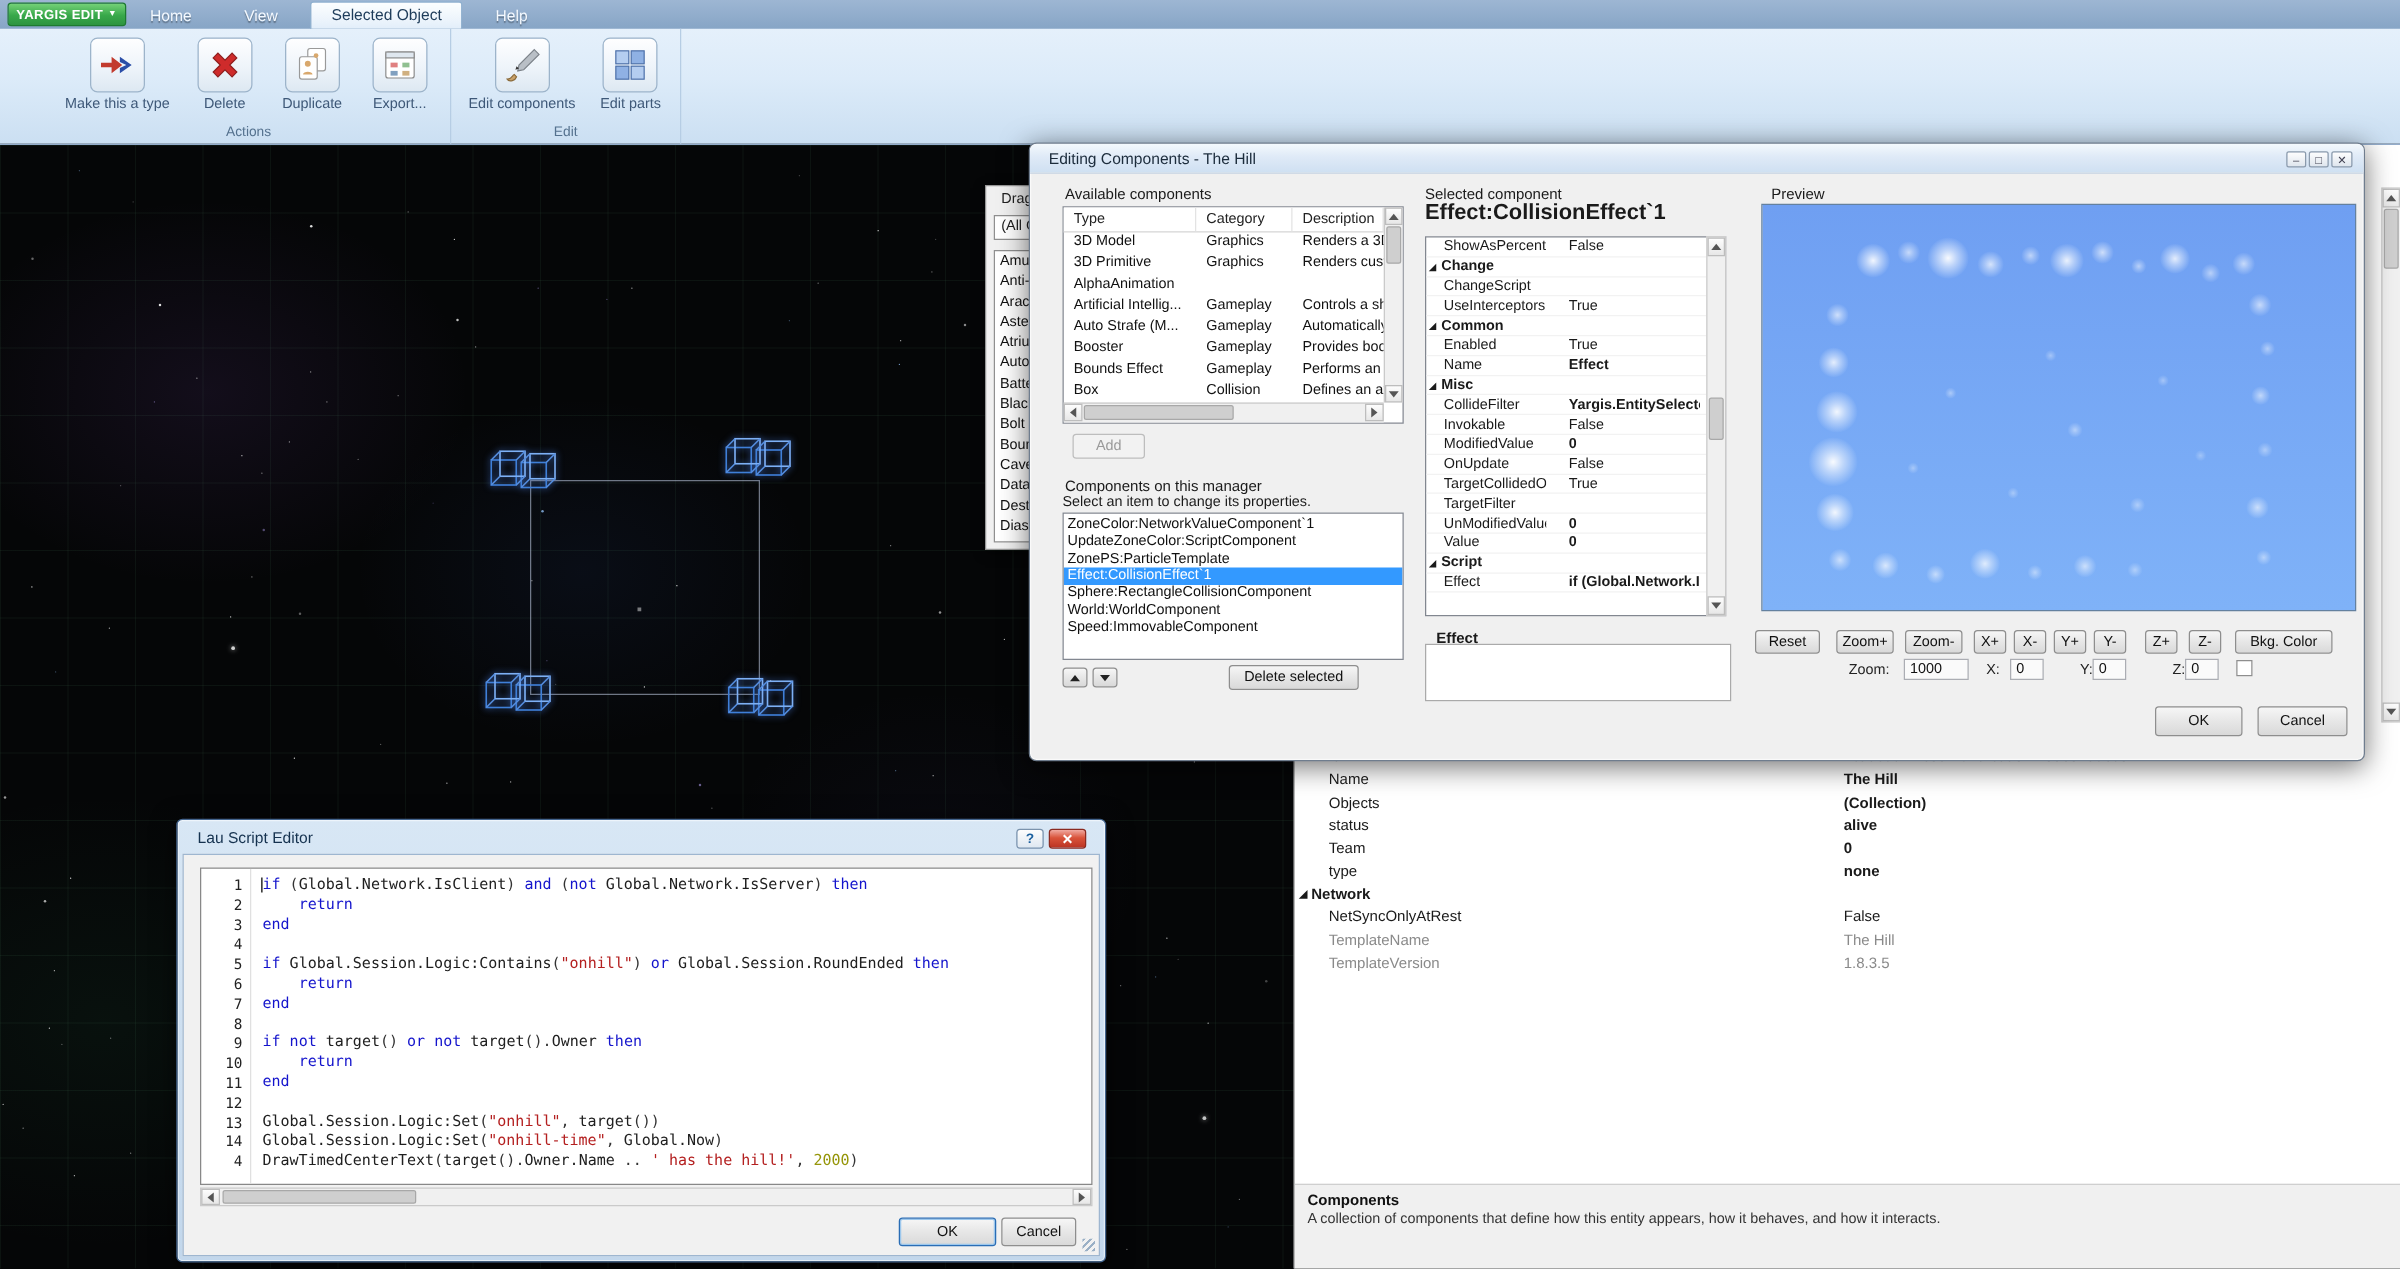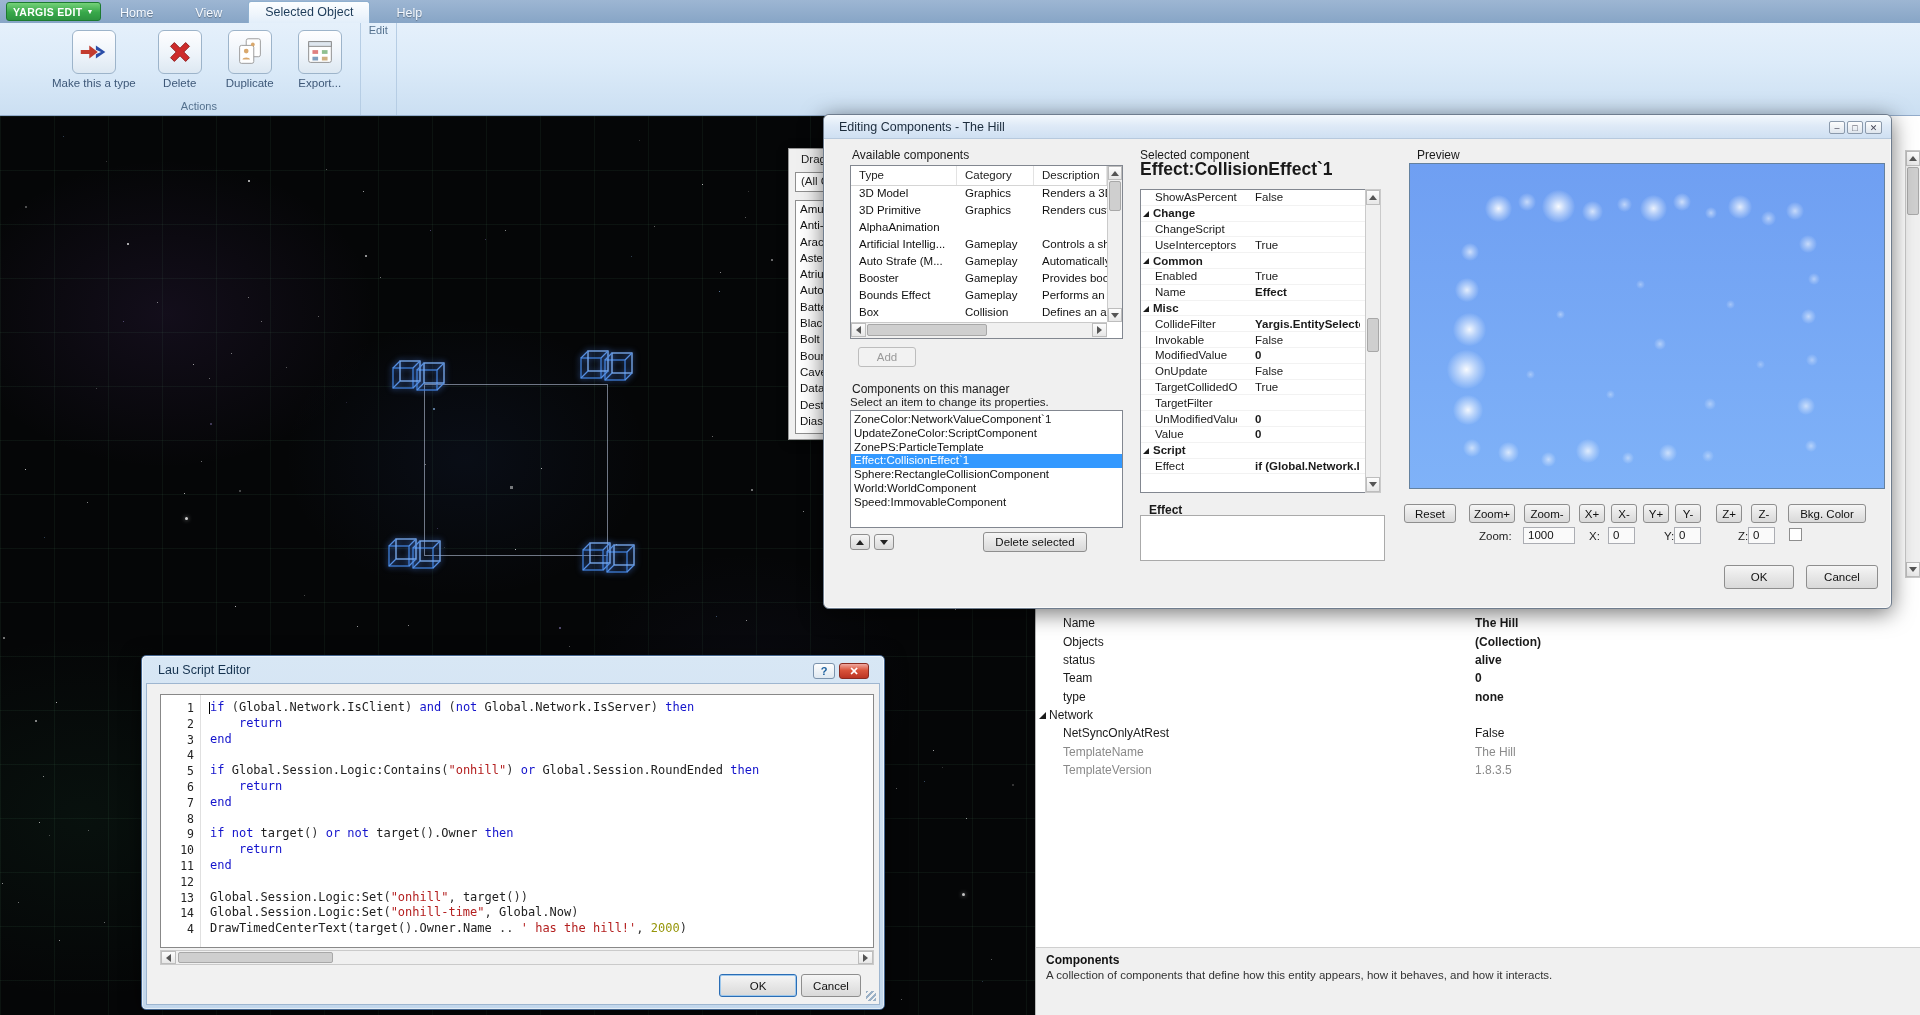--- a/index.html
+++ b/index.html
@@ -46,21 +46,21 @@
   .wirenode { position:absolute; filter:drop-shadow(0 0 3px rgba(80,140,255,.75)); }
   #zone-rect { position:absolute; border:1px solid rgba(215,230,255,.5); }
   #center-dot { position:absolute; width:3px; height:3px; background:rgba(255,255,255,.45); }
 
   
   #rightpanel { position:absolute; left:1035px; top:116px; width:885px; height:899px; z-index:2;
                 background:#fff; border-left:1px solid #b9b9b9; }
   #propgrid { position:absolute; left:0; top:480px; width:860px; }
   .pprow { position:relative; height:18.3px; font-size:12px; color:#1a1a1a; display:flex; align-items:center; }
   .pprow .lbl { padding-left:27px; }
-  .pprow.grp .lbl { padding-left:13px; font-weight:normal;text-align:right; }
+  .pprow.grp .lbl { padding-left:13px; font-weight:bold;text-align:right; }
   .pprow .val { position:absolute; left:435px; top:0; height:100%; display:flex; align-items:center; padding-left:4px; }
   .val.bold { font-weight:bold; }
   .val.muted, .lbl.muted { color:#8a8a8a; }
   .tri { position:absolute; left:3px; top:6px; width:0; height:0;
          border-left:7px solid transparent; border-bottom:7px solid #1a1a1a; }
   #panel-footer { position:absolute; left:0; top:831px; width:885px; height:68px;
                   background:#f0f0f0; border-top:1px solid #cfcfcf; padding:5px 10px; }
   #panel-footer .ftitle { font-size:12px; font-weight:bold; color:#111; }
   #panel-footer .fdesc { font-size:11.5px; color:#333; margin-top:2px; }
   .vscroll { position:absolute; background:#f0f0f0; border:1px solid #cacaca; }
@@ -216,20 +216,43 @@
                   <rect x="10" y="23" width="6" height="4" fill="#80a0c0"></rect>
                   <rect x="20" y="23" width="6" height="4" fill="#d0b080"></rect>
                 </svg>
               </div>
               <div class="rlabel">Export...</div>
             </div>
           </div>
           <div class="rgrouplabel">Actions</div>
         </div>
         <div class="rgroup">
+          <div class="rbtns">
+            <div class="rbtn">
+              <div class="ricon">
+                <svg viewBox="0 0 36 36">
+                  <path d="M28 5l4 4-13 13-5 1 1-5z" fill="#b9bfc6" stroke="#7d838a"></path>
+                  <path d="M15 21l-3 1 1-3z" fill="#333"></path>
+                  <path d="M11 26c-2 1-2 4-6 4 2 3 7 1 8-2z" fill="#caa26a" stroke="#8a6a3a"></path>
+                </svg>
+              </div>
+              <div class="rlabel">Edit components</div>
+            </div>
+            <div class="rbtn">
+              <div class="ricon">
+                <svg viewBox="0 0 36 36">
+                  <rect x="6" y="6" width="11" height="11" fill="#b4cdf0" stroke="#4a6ea8"></rect>
+                  <rect x="19" y="6" width="11" height="11" fill="#8fb1e4" stroke="#4a6ea8"></rect>
+                  <rect x="6" y="19" width="11" height="11" fill="#8fb1e4" stroke="#4a6ea8"></rect>
+                  <rect x="19" y="19" width="11" height="11" fill="#b4cdf0" stroke="#4a6ea8"></rect>
+                </svg>
+              </div>
+              <div class="rlabel">Edit parts</div>
+            </div>
+          </div>
           <div class="rgrouplabel">Edit</div>
         </div>
       </div>
   </div>
 
   <div id="scene">
     <div class="gridlines"></div>
     <div class="nebula"></div>
     <div id="zone-rect" style="left:424px; top:268px; width:184px; height:172px;"></div>
     <div id="center-dot" style="left:510px; top:370px;"></div>

